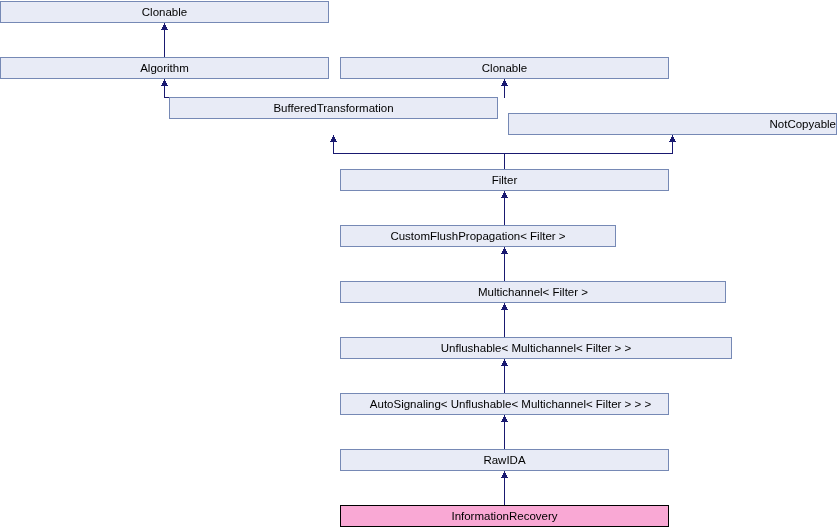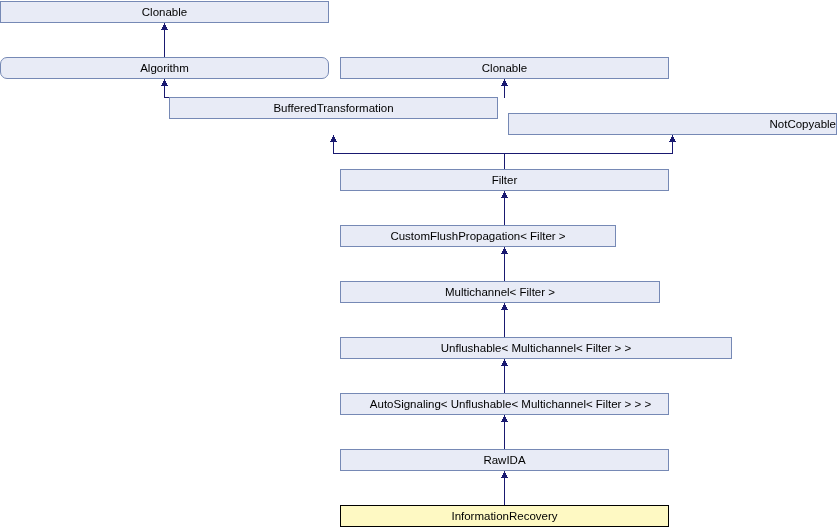--- a/index.html
+++ b/index.html
@@ -30,21 +30,21 @@
     background: #e8ebf6;
     border: 1px solid #7689b5;
     color: #000000;
     font-size: 11.5px;
     line-height: 20px;
     text-align: center;
     white-space: nowrap;
     cursor: pointer;
   }
   .node.current {
-    background: #fef9c3;
+    background: #f9a8d4;
     border: 1px solid #000000;
     cursor: default;
   }
 </style>
 </head>
 <body>
 
 <div class="diagram">
 
   <svg class="edges" width="837" height="528" viewBox="0 0 837 528" fill="none" stroke="#191970" stroke-width="1" shape-rendering="crispEdges">
@@ -73,25 +73,25 @@
     <polygon fill="#191970" stroke="none" points="504.5,359 501,366 508,366"></polygon>
 
     <path d="M504.5 449 V421"></path>
     <polygon fill="#191970" stroke="none" points="504.5,415 501,422 508,422"></polygon>
 
     <path d="M504.5 505 V477"></path>
     <polygon fill="#191970" stroke="none" points="504.5,471 501,478 508,478"></polygon>
   </svg>
 
   <div class="node" style="left:0px;   top:1px;   width:329px;">Clonable</div>
-  <div class="node" style="left:0px;   top:57px;  width:329px;border-radius:7px;">Algorithm</div>
+  <div class="node" style="left:0px;   top:57px;  width:329px;">Algorithm</div>
   <div class="node" style="left:340px; top:57px;  width:329px;">Clonable</div>
   <div class="node" style="left:169px; top:97px; width:329px;">BufferedTransformation</div>
   <div class="node" style="left:508px; top:113px; width:329px;text-align:right;">NotCopyable</div>
   <div class="node" style="left:340px; top:169px; width:329px;">Filter</div>
   <div class="node" style="left:340px; top:225px; width:276px;">CustomFlushPropagation&lt; Filter &gt;</div>
-  <div class="node" style="left:340px; top:281px; width:320px;">Multichannel&lt; Filter &gt;</div>
+  <div class="node" style="left:340px; top:281px; width:386px;">Multichannel&lt; Filter &gt;</div>
   <div class="node" style="left:340px; top:337px; width:392px;">Unflushable&lt; Multichannel&lt; Filter &gt; &gt;</div>
   <div class="node" style="left:340px; top:393px; width:329px;padding-left:12px;">AutoSignaling&lt; Unflushable&lt; Multichannel&lt; Filter &gt; &gt; &gt;</div>
   <div class="node" style="left:340px; top:449px; width:329px;">RawIDA</div>
   <div class="node current" style="left:340px; top:505px; width:329px;">InformationRecovery</div>
 
 </div>
 
 </body></html>

